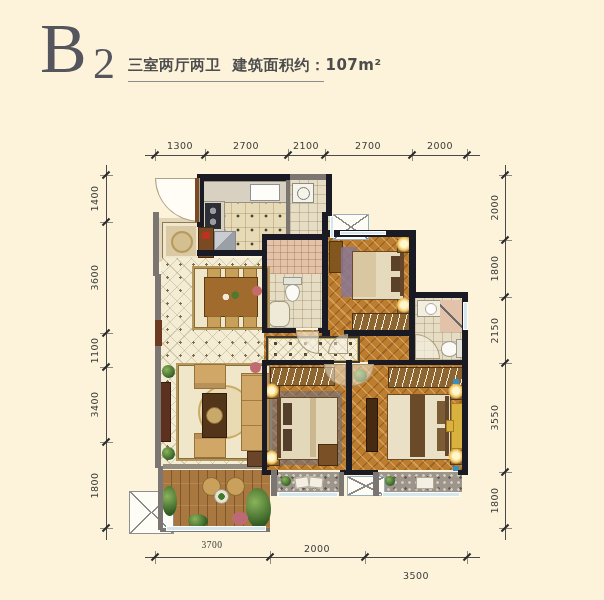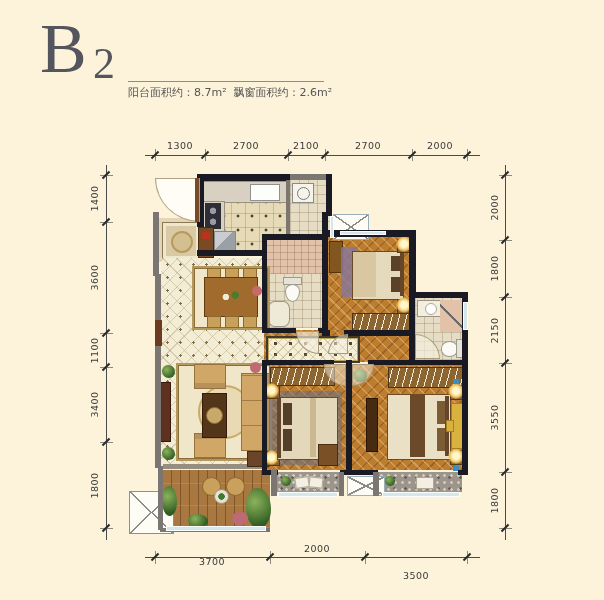--- a/index.html
+++ b/index.html
@@ -64,22 +64,22 @@
   .subinfo{font-size:11px;color:#555;white-space:pre;}
   .rule{background:#8c8c8c;}
 </style>
 </head>
 <body>
 
 <div id="canvas">
 
   <div class="abs codeL" style="left:40px;top:14px;">B</div>
   <div class="abs codeN" style="left:93px;top:42px;">2</div>
+  <div class="abs summary" style="left:128px;top:56px;">三室两厅两卫  建筑面积约：107m²</div>
   <div class="abs rule" style="left:128px;top:81px;width:196px;height:1px;"></div>
-  <div class="abs subinfo" style="left:128px;top:85px;">阳台面积约：8.7m²  飘窗面积约：2.6m²</div>
 
   <div class="abs" id="plan" style="left:0;top:0;width:604px;height:600px;">
 
     <div class="abs" style="left:158px;top:218px;width:46px;height:44px;background:#e2d5ba;"></div>
     <div class="abs" style="left:162px;top:222px;width:36px;height:36px;background:#d9c9a4;border:1px solid #8a7a54;box-shadow:inset 0 0 0 3px #efe6cc;">
       <div class="abs" style="left:8px;top:8px;width:18px;height:18px;border:2px solid #b89a5c;border-radius:50%;background:rgba(200,170,100,.3);"></div>
     </div>
     <div class="abs tileK" style="left:203px;top:181px;width:85px;height:75px;"></div>
     <div class="abs bathtile" style="left:290px;top:180px;width:40px;height:60px;"></div>
     <div class="abs bathtile" style="left:266px;top:240px;width:56px;height:88px;"></div>
@@ -315,17 +315,17 @@
 
     <div class="abs dimline" style="left:145px;top:557px;width:335px;height:1px;"></div>
     <div class="abs stub" style="left:155px;top:551px;width:1px;height:13px;"></div>
     <div class="abs stub" style="left:270px;top:551px;width:1px;height:13px;"></div>
     <div class="abs stub" style="left:365px;top:551px;width:1px;height:13px;"></div>
     <div class="abs stub" style="left:467px;top:551px;width:1px;height:13px;"></div>
     <div class="abs slash" style="left:150px;top:556px;"></div>
     <div class="abs slash" style="left:265px;top:556px;"></div>
     <div class="abs slash" style="left:360px;top:556px;"></div>
     <div class="abs slash" style="left:462px;top:556px;"></div>
-    <div class="abs dimlbl" style="left:195px;top:556px;">3700</div>
+    <div class="abs dimlbl" style="left:195px;top:540px;font-family:Liberation Serif, serif;">3700</div>
     <div class="abs dimlbl" style="left:300px;top:543px;">2000</div>
     <div class="abs dimlbl" style="left:399px;top:570px;">3500</div>
   </div>
 </div>
 
 </body></html>

